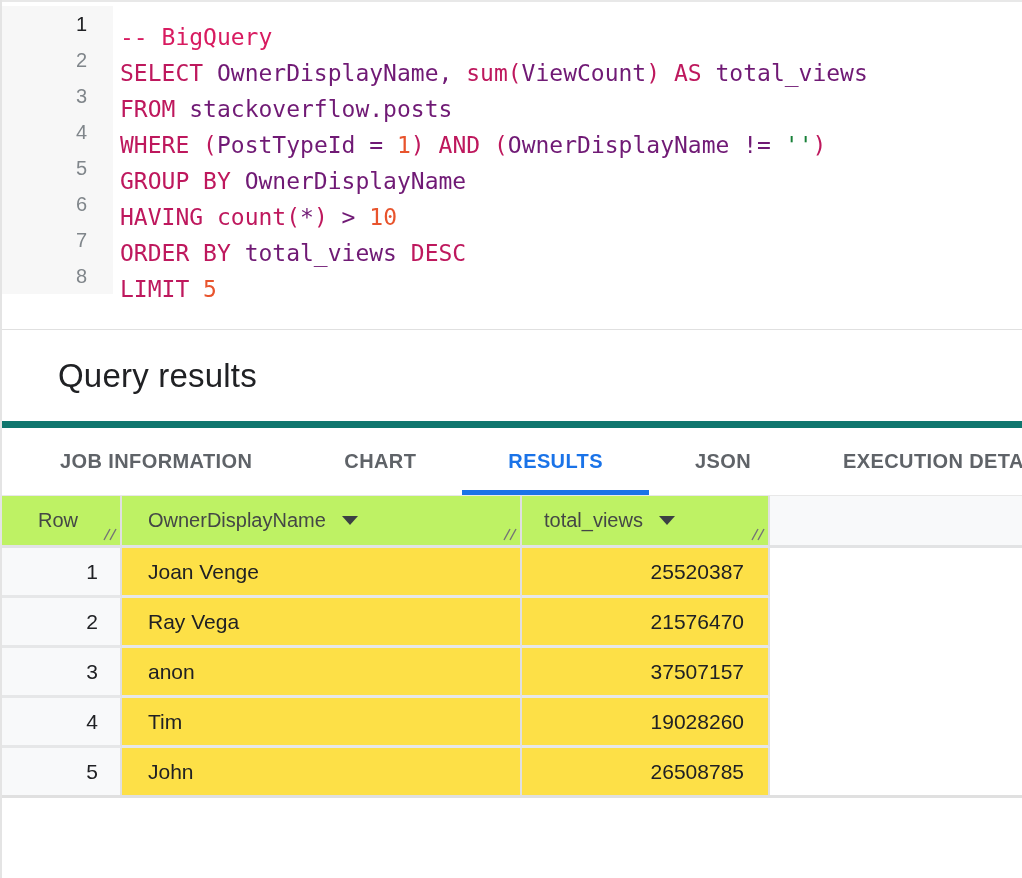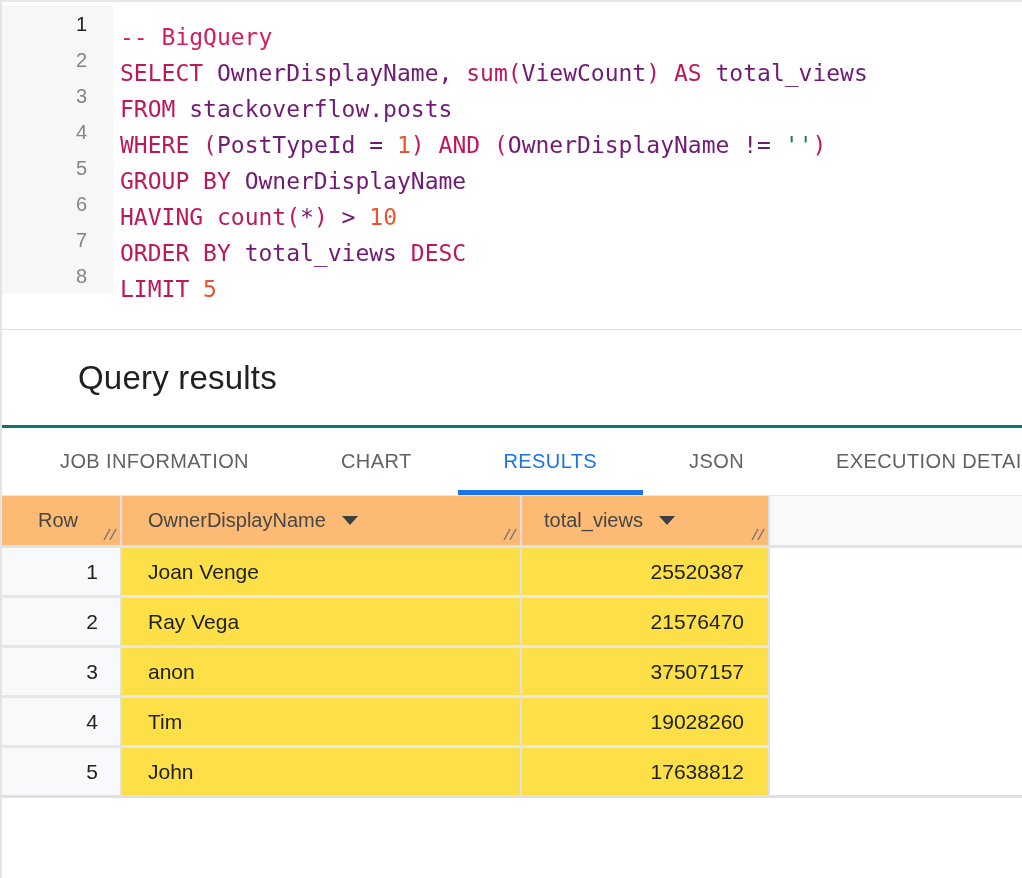--- a/index.html
+++ b/index.html
@@ -29,45 +29,45 @@
     font-size:23px; color:#202124;margin-top:13px;
   }
   .tok-kw      { color:#be185d; }
   .tok-comment { color:#d81b60; }
   .tok-num     { color:#e8542d; }
   .tok-str     { color:#188038; }
   .tok-id      { color:#701a75; }
 
   
   .title-section {
-    height:98px; border-bottom:3px solid #0f766e;
-    display:flex; align-items:center; padding-left:76px;
+    height:98px; border-bottom:7px solid #0f766e;
+    display:flex; align-items:center; padding-left:56px;
   }
   .results-title { font-size:33px; font-weight:400; color:#202124; letter-spacing:0.2px; }
 
   
   .tabs {
     height:68px; display:flex; align-items:stretch; padding-left:12px;
     border-bottom:1px solid #e8e8e8; overflow:hidden; white-space:nowrap;
   }
   .tab {
     position:relative; display:flex; align-items:center; padding:0 46px;
-    font-size:20px; font-weight:400; letter-spacing:0.4px; color:#5f6368;
+    font-size:20px; font-weight:700; letter-spacing:0.4px; color:#5f6368;
     cursor:pointer; flex:0 0 auto;
   }
   .tab.active { color:#1a73e8; }
   .tab.active::after {
     content:""; position:absolute; left:0; right:0; bottom:0; height:5px;
     background:#1a73e8;
   }
 
   
   .grid-row { display:grid; grid-template-columns:120px 400px 248px 1fr; }
   .thead .cell {
-    height:52px; background:#fdba74; border-bottom:3px solid #e2e3e4;
+    height:52px; background:#bef264; border-bottom:3px solid #e2e3e4;
     position:relative; display:flex; align-items:center;
     font-size:20px; font-weight:500; color:#444746;
   }
   .thead .cell.c-row   { padding-left:36px; border-right:2px solid #e0e0e0; }
   .thead .cell.c-name  { padding-left:26px; border-right:2px solid #e0e0e0; }
   .thead .cell.c-views { padding-left:22px; border-right:2px solid #e0e0e0; }
   .sort-caret {
     width:0; height:0; margin-left:16px; display:inline-block; cursor:pointer;
     border-left:8px solid transparent; border-right:8px solid transparent;
     border-top:9px solid #3c4043;
@@ -194,19 +194,19 @@
         </div>
         <div class="trow grid-row">
           <div class="cell c-row">4</div>
           <div class="cell c-name">Tim</div>
           <div class="cell c-views">19028260</div>
           <div class="cell c-fill"></div>
         </div>
         <div class="trow grid-row">
           <div class="cell c-row">5</div>
           <div class="cell c-name">John</div>
-          <div class="cell c-views">17638812</div>
+          <div class="cell c-views">26508785</div>
           <div class="cell c-fill"></div>
         </div>
       </div>
   </div>
 
 </div>
 
 </body></html>

